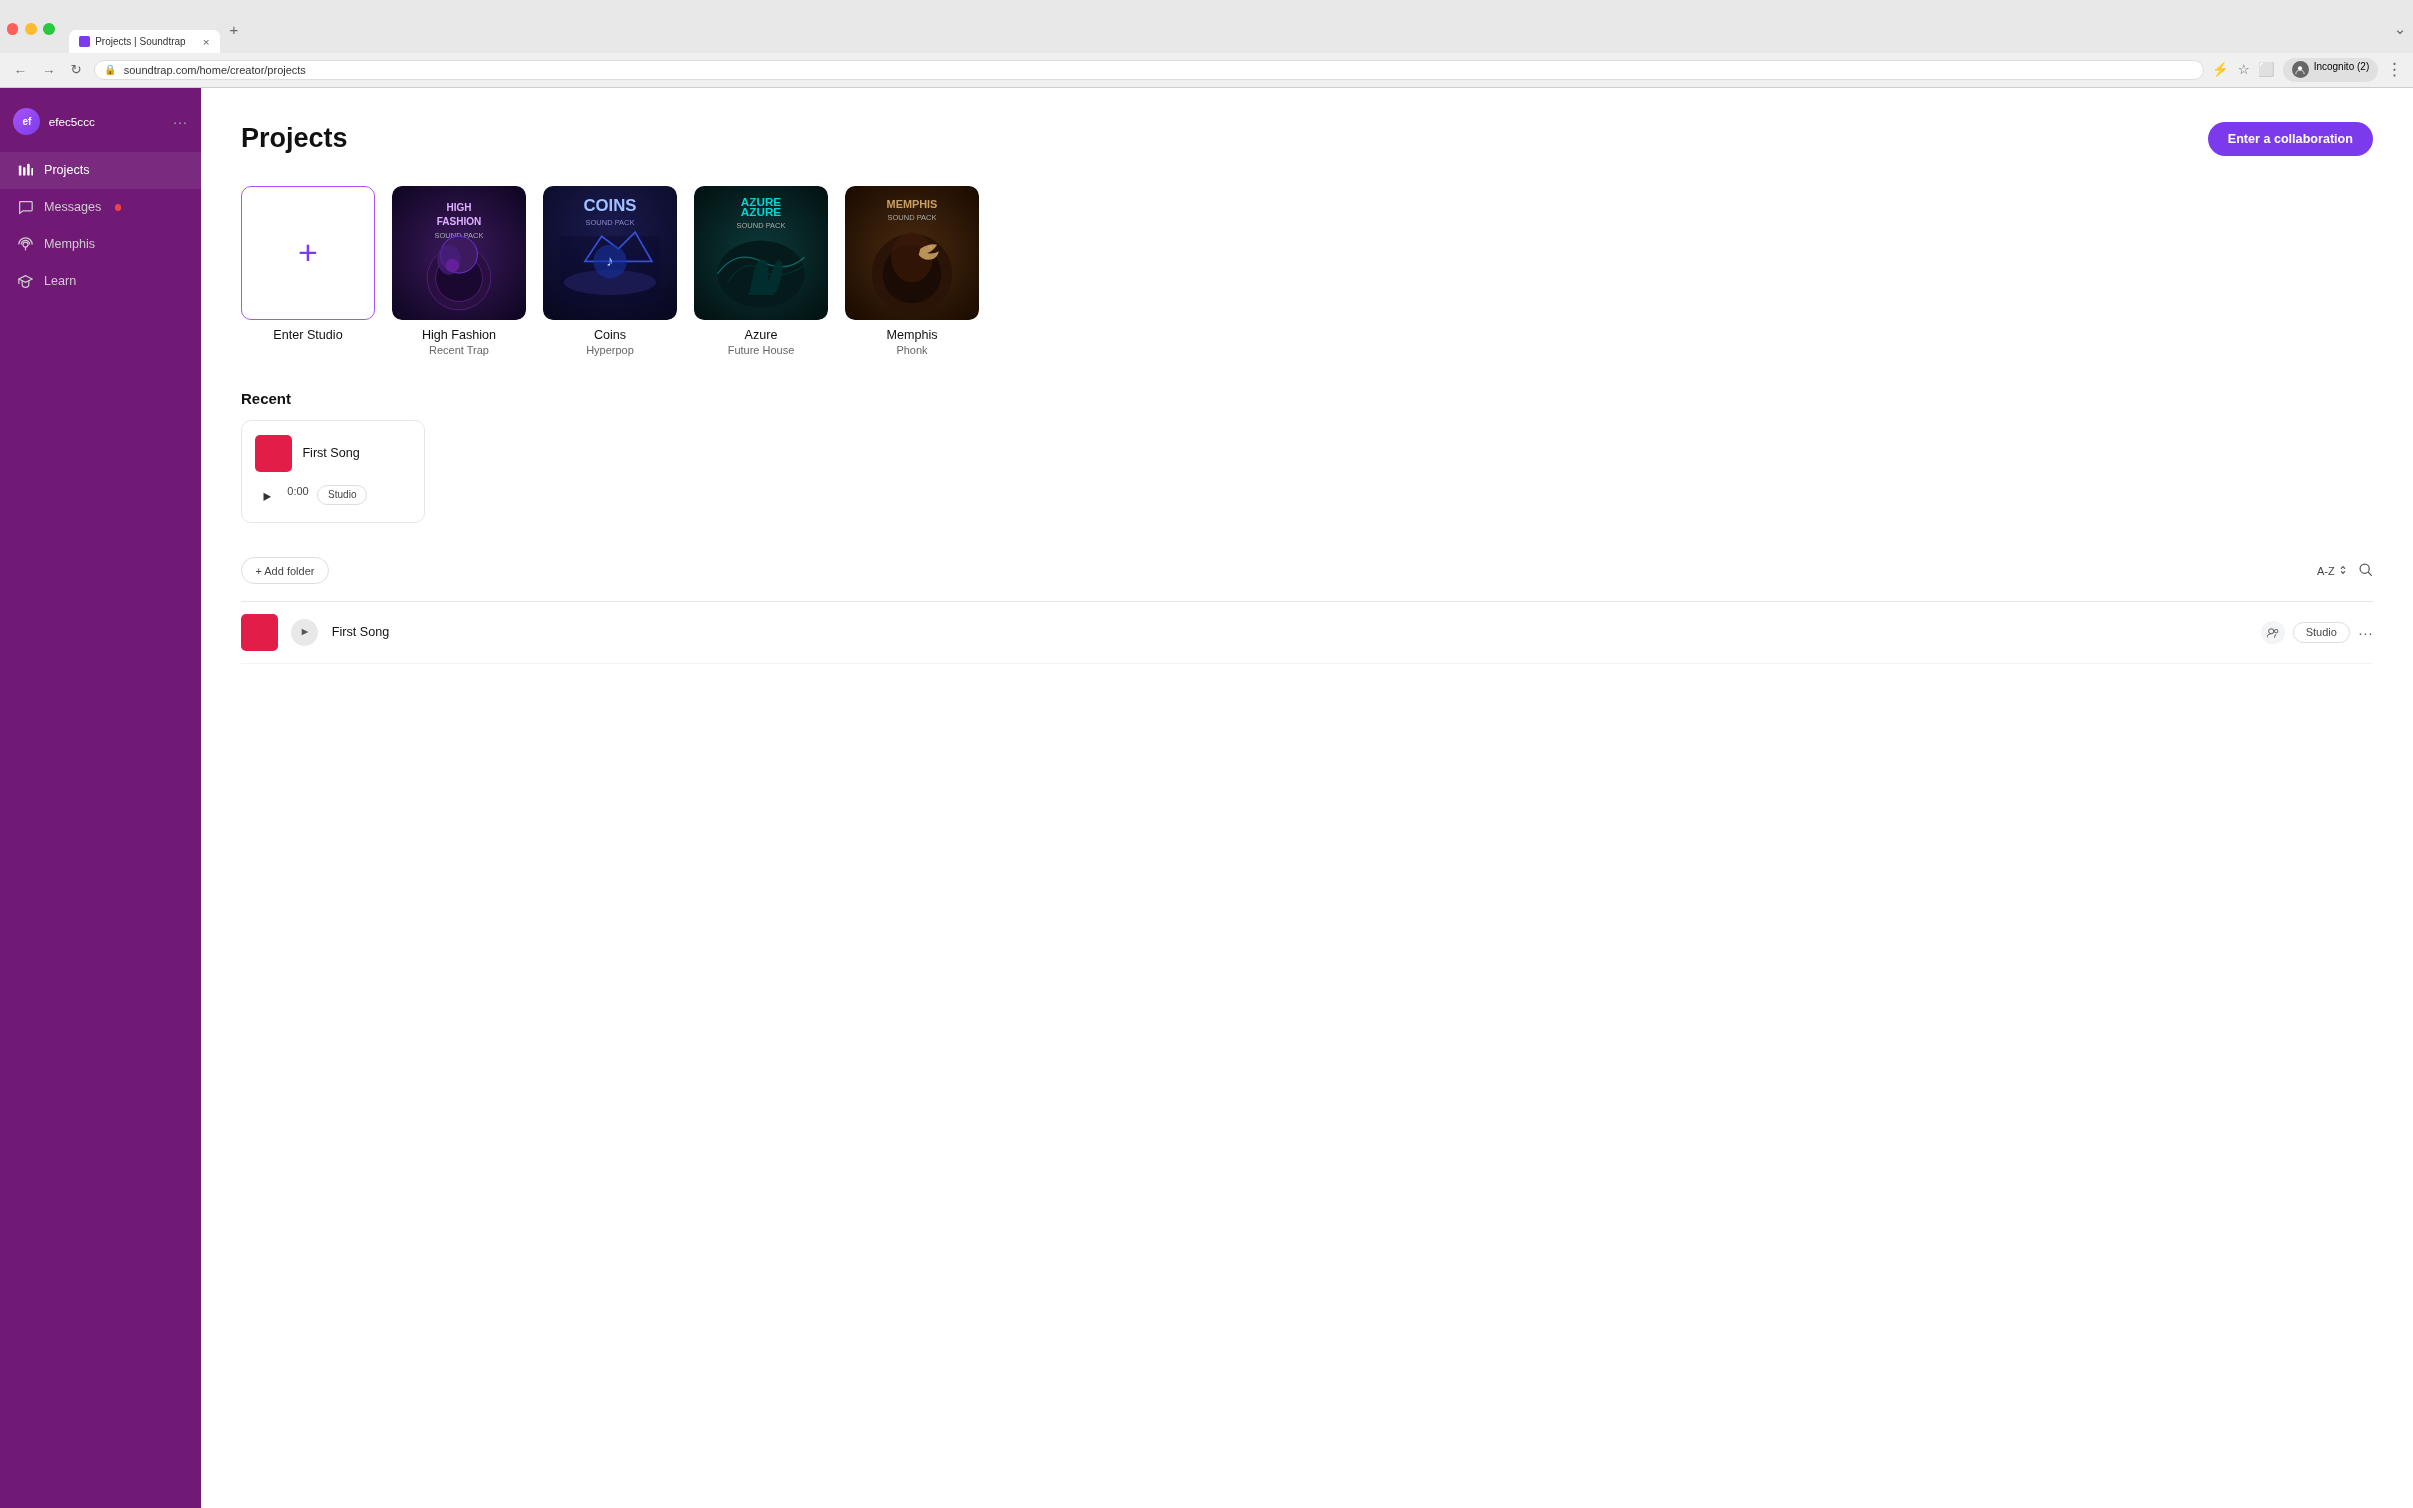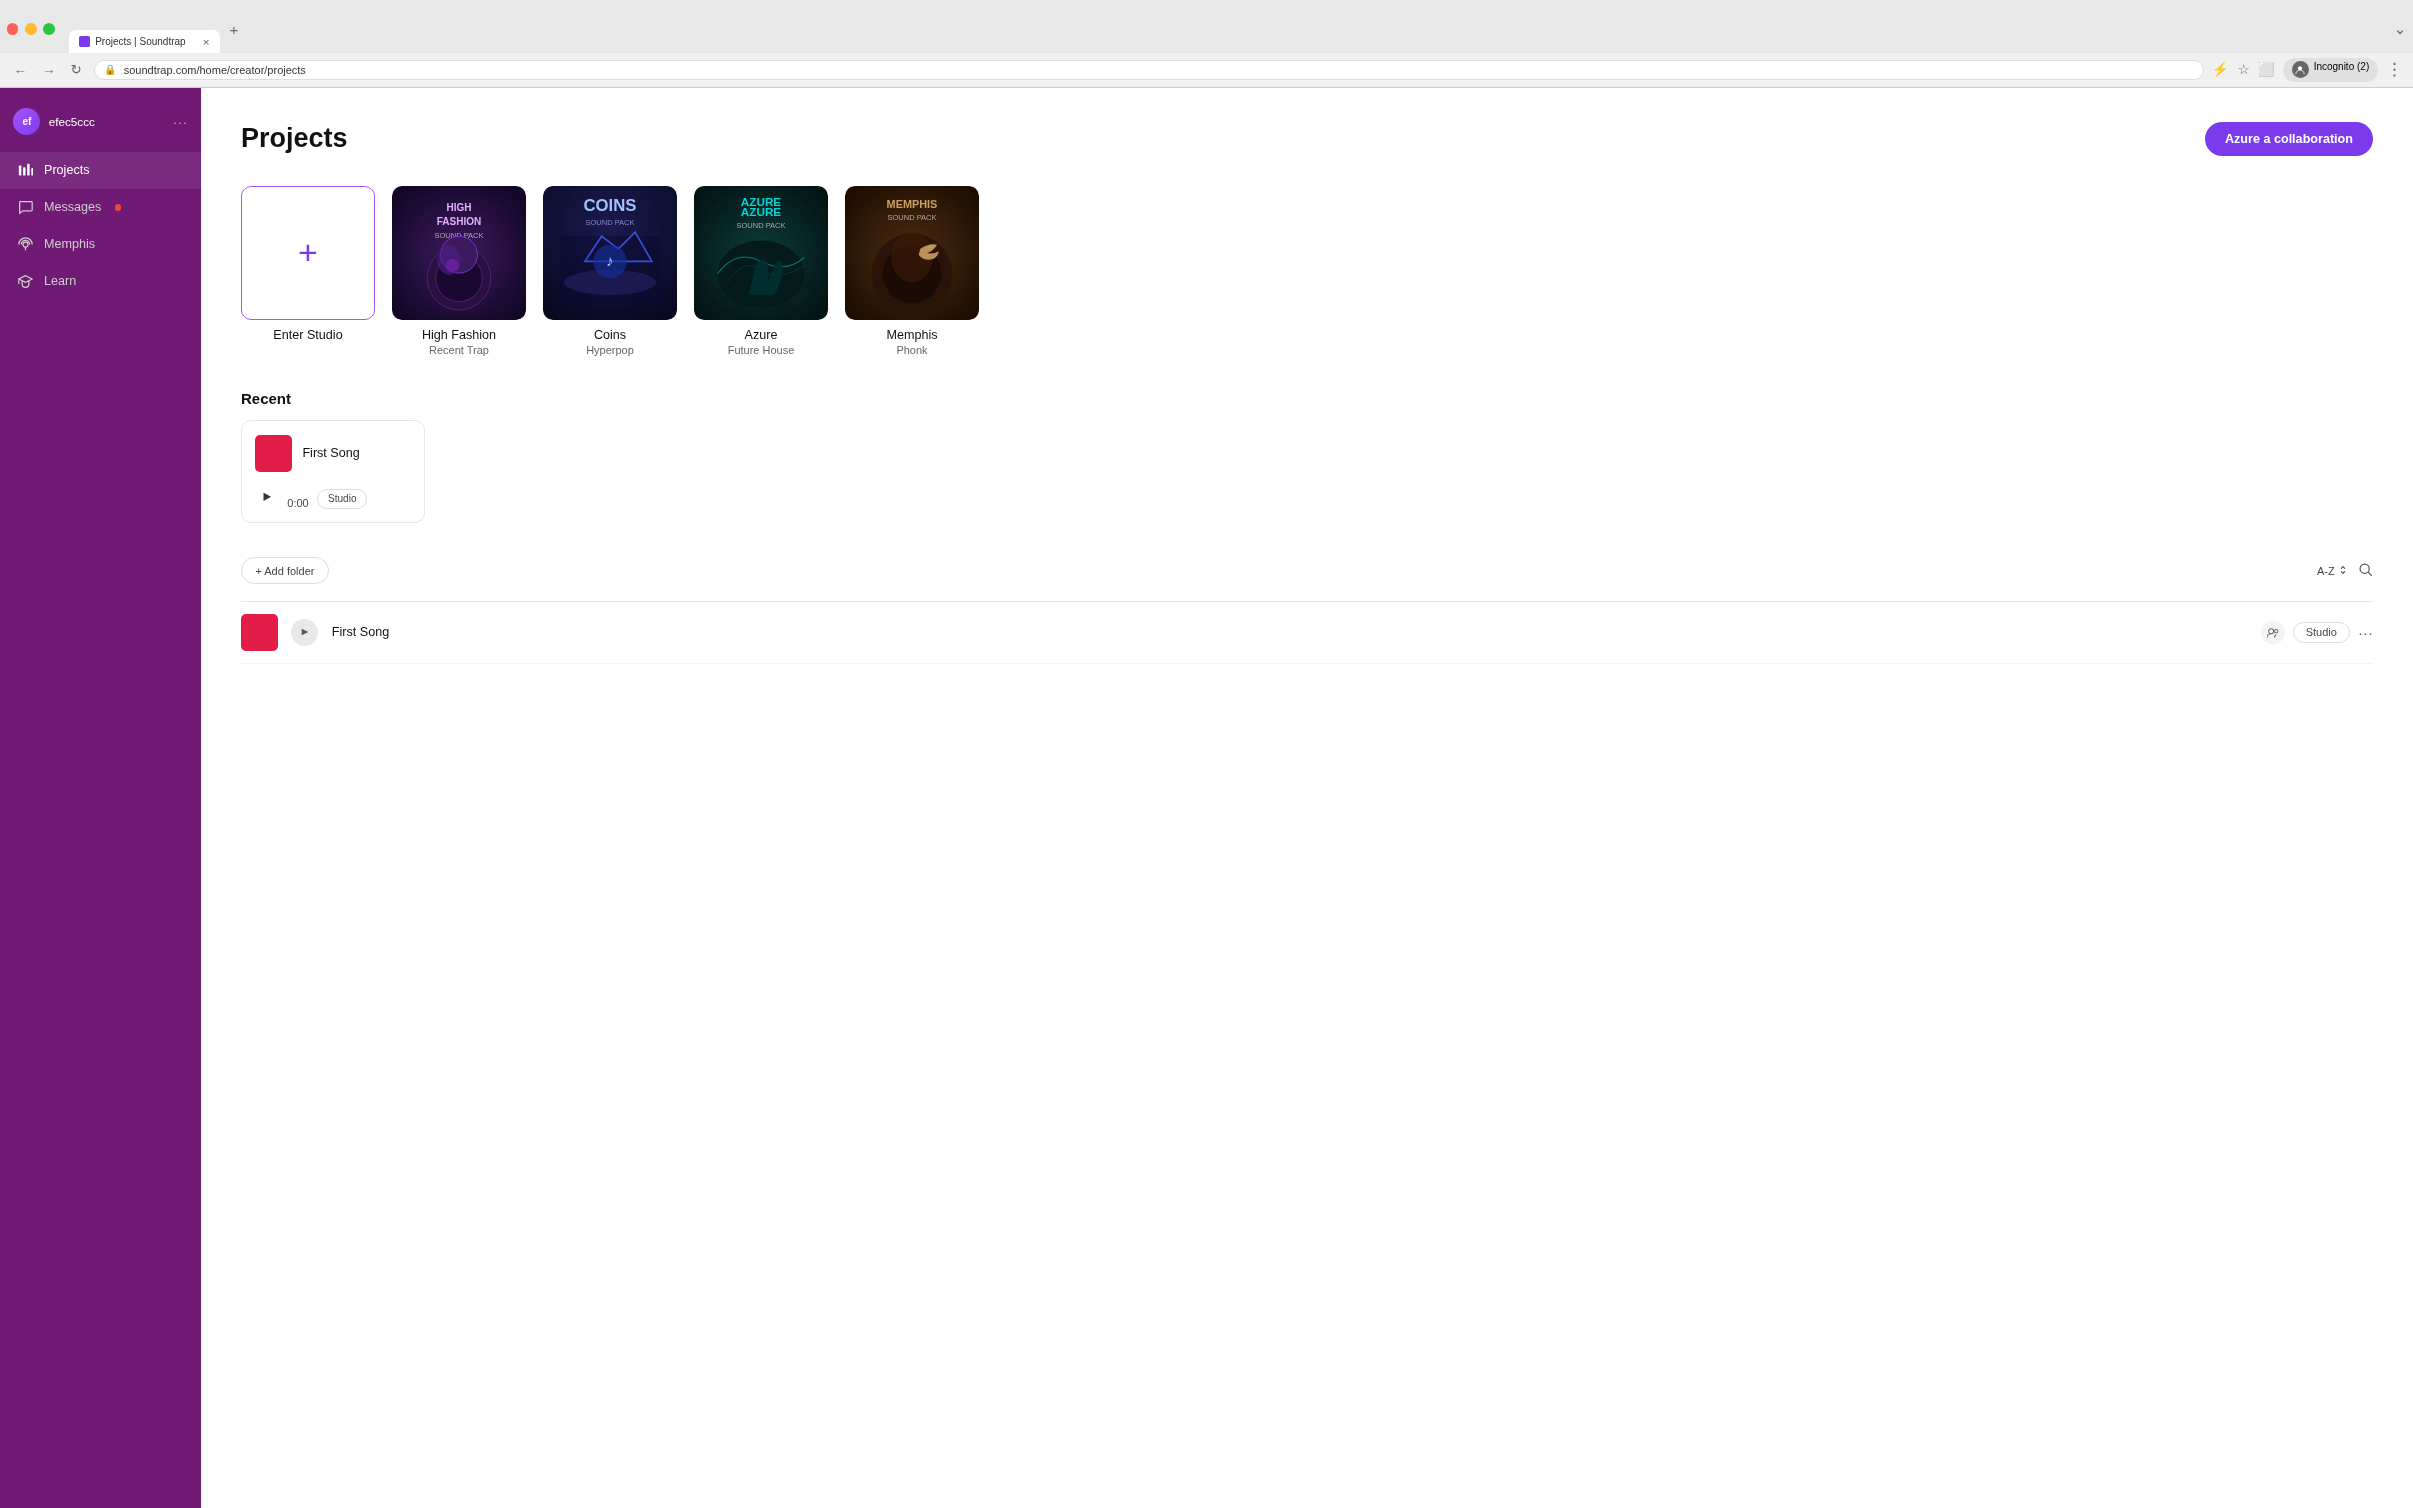--- a/index.html
+++ b/index.html
@@ -61,21 +61,21 @@
     
     .pack-artwork { width: 100%; height: 100%; border-radius: 8.4px; }
 
     
     .section-title { font-size: 15px; font-weight: 600; color: #111; margin-bottom: 13.4px; }
     
     .recent-card { background: #fff; border: 0.8px solid #e5e7eb; border-radius: 10px; padding: 13.4px; width: 184px; cursor: pointer; }
     .recent-card-header { display: flex; align-items: center; gap: 10px; margin-bottom: 13.4px; }
     .song-thumb { width: 37px; height: 37px; background: #e11d48; border-radius: 5px; flex-shrink: 0; }
     .song-title { font-size: 12.6px; font-weight: 500; color: #111; }
-    .recent-card-footer { display: flex; align-items: flex-end; gap: 8.4px; }
+    .recent-card-footer { display: flex; align-items: flex-start; gap: 8.4px; }
     .play-btn-small { width: 23.5px; height: 23.5px; background: none; border: none; cursor: pointer; display: flex; align-items: center; justify-content: center; color: #333; }
     .time-label { font-size: 11px; color: #444; }
     .studio-badge { border: 0.8px solid #ddd; border-radius: 17px; padding: 3.4px 10px; font-size: 10px; color: #444; background: #fff; cursor: pointer; }
 
     
     .bottom-bar { display: flex; align-items: center; justify-content: space-between; margin-top: 34px; margin-bottom: 17px; }
     .add-folder-btn { border: 0.8px solid #ddd; background: #fff; border-radius: 17px; padding: 6.7px 13.4px; font-size: 11px; cursor: pointer; color: #444; display: flex; align-items: center; gap: 5px; }
     .sort-search { display: flex; align-items: center; gap: 10px; }
     .sort-btn { display: flex; gap: 3.4px; font-size: 11px; color: #444; cursor: pointer; background: none; border: none; }
     .search-icon-btn { background: none; border: none; cursor: pointer; color: #555; font-size: 15px; }
@@ -195,21 +195,21 @@
           <path d="M5 8v4a4 4 0 008 0V8" stroke="#ccc" stroke-width="1.5" fill="none"></path>
         </svg>
       </div>
       <span class="nav-label">Learn</span>
     </div>
   </div>
 
   <div class="main">
     <div class="page-header">
       <h1 class="page-title">Projects</h1>
-      <button class="collab-btn">Azure a collaboration</button>
+      <button class="collab-btn">Enter a collaboration</button>
     </div>
 
     <div class="packs-grid">
 
       <div class="pack-item">
         <div class="pack-card enter-studio">
           <span class="plus-icon">+</span>
         </div>
         <span class="pack-name">Enter Studio</span>
       </div>

